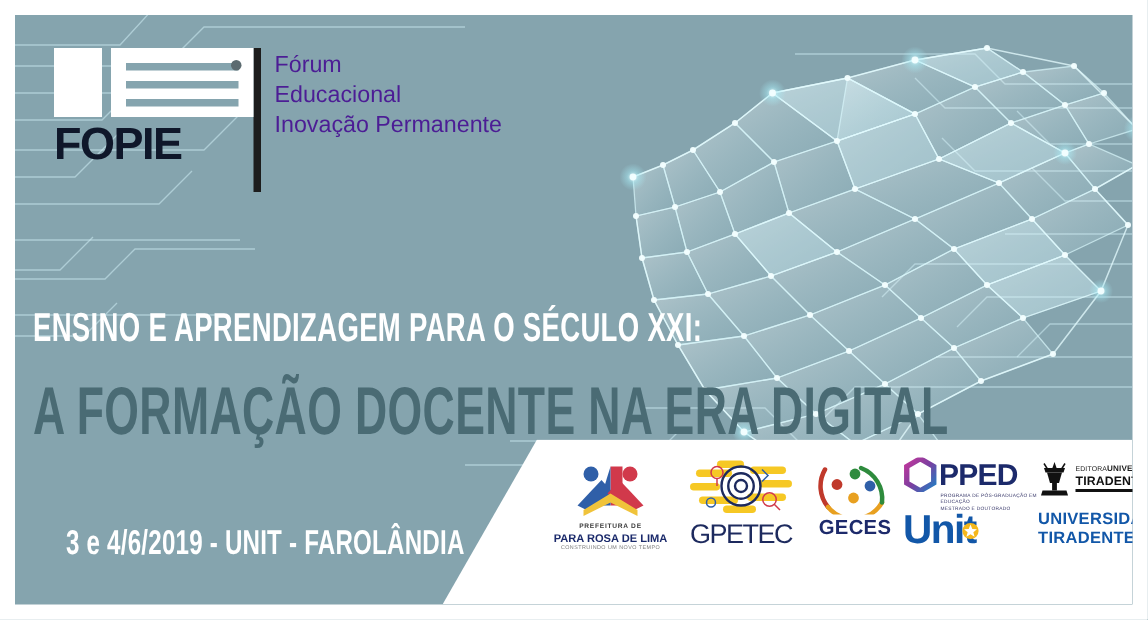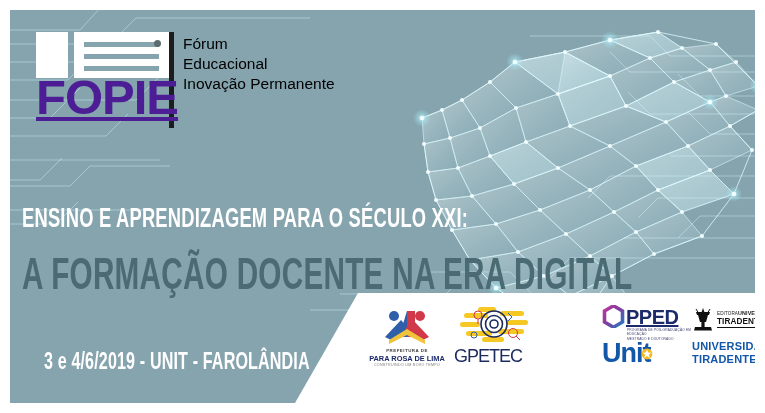--- a/index.html
+++ b/index.html
@@ -31,26 +31,26 @@
   .mark-top{position:relative;width:133px;height:46px;}
   .mk-block{position:absolute;left:0;top:0;width:32px;height:46px;background:#ffffff;}
   .mk-panel{position:absolute;left:38px;top:0;width:95px;height:46px;background:#ffffff;}
   .mk-line{position:absolute;left:48px;height:5px;background:#85a4ae;}
   .mk-l1{top:10px;width:75px;}
   .mk-l2{top:22px;width:75px;}
   .mk-l3{top:34px;width:75px;}
   .mk-dot{position:absolute;left:118px;top:8px;width:7px;height:7px;border-radius:50%;background:#5c6b70;}
   .mark-word{
     font-family:"Liberation Sans",sans-serif;
-    font-weight:bold;font-size:49px;line-height:42px;letter-spacing:-1px;
-    color:#4c1d95;margin-top:-2px;text-decoration:underline;
+    font-weight:bold;font-size:30px;line-height:42px;letter-spacing:-1px;
+    color:#0f172a;margin-top:-2px;
   }
   .logo-divider{width:5px;background:#1d1d1d;height:96px;margin:0 9px 0 0;align-self:flex-start;}
   .logo-text{
-    color:#000000;font-size:15.5px;line-height:20px;font-weight:400;
+    color:#4c1d95;font-size:15.5px;line-height:20px;font-weight:400;
     padding-top:2px;white-space:nowrap;
   }
 
   
   .headline{position:absolute;left:12px;top:165px;width:470px;margin-top:28px;}
   .hl-1{
     color:#ffffff;font-weight:bold;font-size:27px;line-height:30px;
     letter-spacing:0.3px;transform:scaleX(.68);transform-origin:left center;
     white-space:nowrap;font-family:"Liberation Sans",sans-serif;
   }
@@ -76,34 +76,34 @@
   .sp{position:absolute;}
 
   
   .sp-pref{left:6px;top:6px;width:78px;text-align:center;}
   .pref-mark{position:relative;width:56px;height:38px;margin:0 auto 3px;}
   .pref-t1{font-size:4.4px;color:#3c3c3c;letter-spacing:.5px;font-weight:bold;line-height:6px;}
   .pref-t2{font-size:7.4px;color:#1b2a6b;letter-spacing:0px;font-weight:bold;line-height:9px;}
   .pref-t3{font-size:3.6px;color:#7a7a7a;letter-spacing:.3px;line-height:5px;}
 
   
-  .sp-gpetec{left:92px;top:4px;width:80px;}
+  .sp-gpetec{left:92px;top:4px;width:80px;text-align:center;}
   .gp-mark{position:relative;width:72px;height:40px;margin:0 auto 1px;}
   .gp-word{font-size:18px;color:#1d2a5e;letter-spacing:-1px;font-weight:500;font-family:"Liberation Sans",sans-serif;}
 
   
   .sp-geces{left:172px;top:6px;width:72px;text-align:center;}
   .ge-mark{position:relative;width:52px;height:36px;margin:0 auto 1px;}
   .ge-word{font-size:13.5px;color:#1d2a6b;font-weight:bold;letter-spacing:.2px;}
 
   
   .sp-pped{left:240px;top:4px;width:98px;}
   .pped-row{display:flex;align-items:center;}
   .pped-hex{width:23px;height:23px;position:relative;flex:0 0 auto;}
-  .pped-word{font-size:20px;color:#1c2a6b;font-weight:bold;letter-spacing:-.5px;margin-left:1px;line-height:20px;text-decoration:underline;}
+  .pped-word{font-size:20px;color:#1c2a6b;font-weight:bold;letter-spacing:-.5px;margin-left:1px;line-height:20px;}
   .pped-sub{font-size:3.2px;color:#3a3a6b;letter-spacing:.2px;margin-left:25px;line-height:4.4px;}
 
   
   .sp-unit{left:240px;top:38px;width:98px;}
   .unit-word{font-size:27px;color:#1257a8;font-weight:bold;letter-spacing:-1px;line-height:28px;position:relative;display:inline-block;}
   .unit-star{position:absolute;right:-3px;top:-2px;width:12px;height:12px;}
 
   
   .sp-edit{left:330px;top:6px;width:96px;}
   .edit-row{display:flex;align-items:center;}
@@ -399,20 +399,35 @@
             </g>
             <g fill="none" stroke="#2f5fa8" stroke-width="1">
               <path d="M50 8 l4 4 l-4 4"></path>
               <circle cx="16" cy="30" r="3"></circle>
             </g>
           </svg>
         </div>
         <div class="gp-word">GPETEC</div>
       </div>
 
+      <div class="sp sp-geces">
+        <div class="ge-mark">
+          <svg viewBox="0 0 52 36" width="52" height="36">
+            <path d="M6 6 A22 22 0 0 0 8 31" stroke="#c0392b" stroke-width="3" fill="none" stroke-linecap="round"></path>
+            <path d="M8 31 A22 22 0 0 0 44 28" stroke="#e8a020" stroke-width="3" fill="none" stroke-linecap="round"></path>
+            <path d="M44 28 A22 22 0 0 0 30 5" stroke="#2e8b3d" stroke-width="3" fill="none" stroke-linecap="round"></path>
+            <circle cx="14" cy="16" r="3.6" fill="#c0392b"></circle>
+            <circle cx="26" cy="9" r="3.6" fill="#2e8b3d"></circle>
+            <circle cx="36" cy="17" r="3.6" fill="#2f5fa8"></circle>
+            <circle cx="25" cy="25" r="3.6" fill="#e8a020"></circle>
+            <path d="M18 20 L26 15 L33 21 L26 22 Z" fill="#e8a020" fill-opacity="0.0"></path>
+          </svg>
+        </div>
+        <div class="ge-word">GECES</div>
+      </div>
 
       <div class="sp sp-pped">
         <div class="pped-row">
           <div class="pped-hex">
             <svg viewBox="0 0 23 23" width="23" height="23">
               <defs>
                 <linearGradient id="pgrad" x1="0" y1="0" x2="1" y2="1">
                   <stop offset="0%" stop-color="#c2379b"></stop>
                   <stop offset="50%" stop-color="#7b3fa0"></stop>
                   <stop offset="100%" stop-color="#1f7fc4"></stop>

